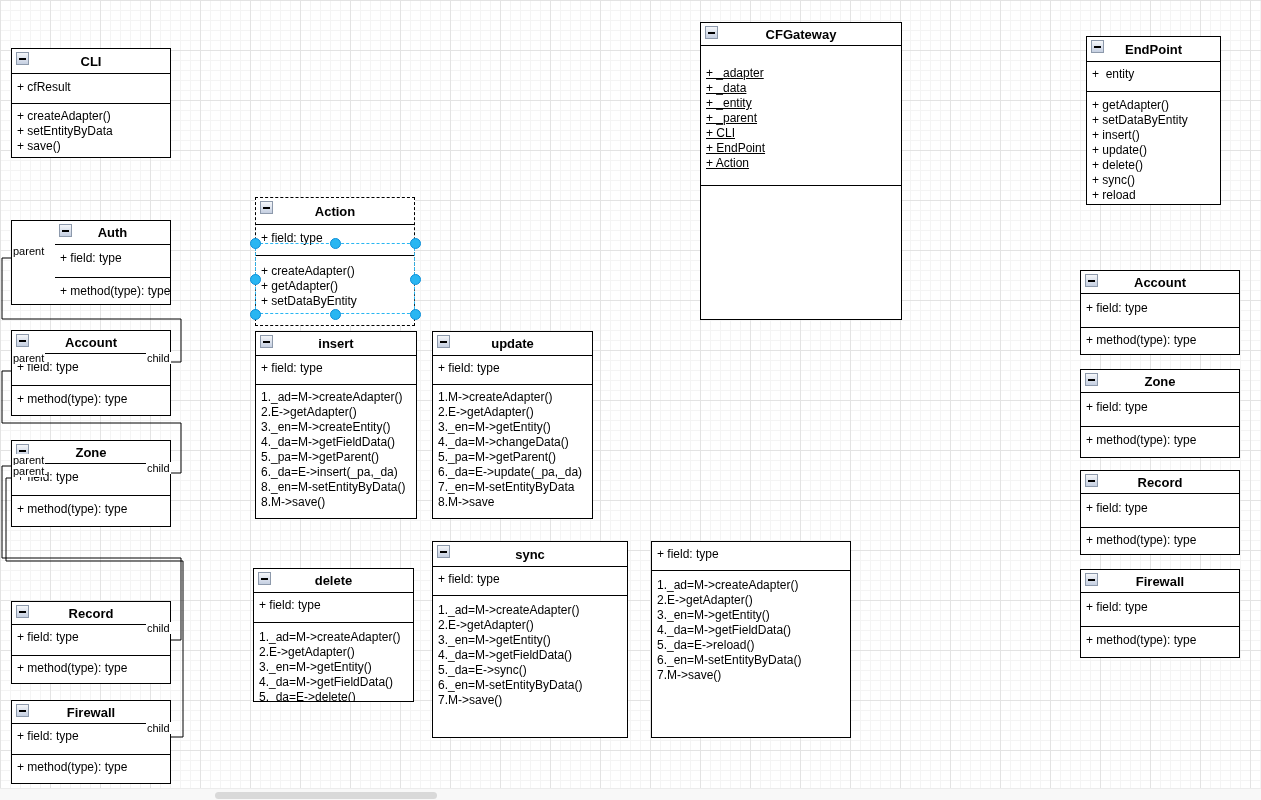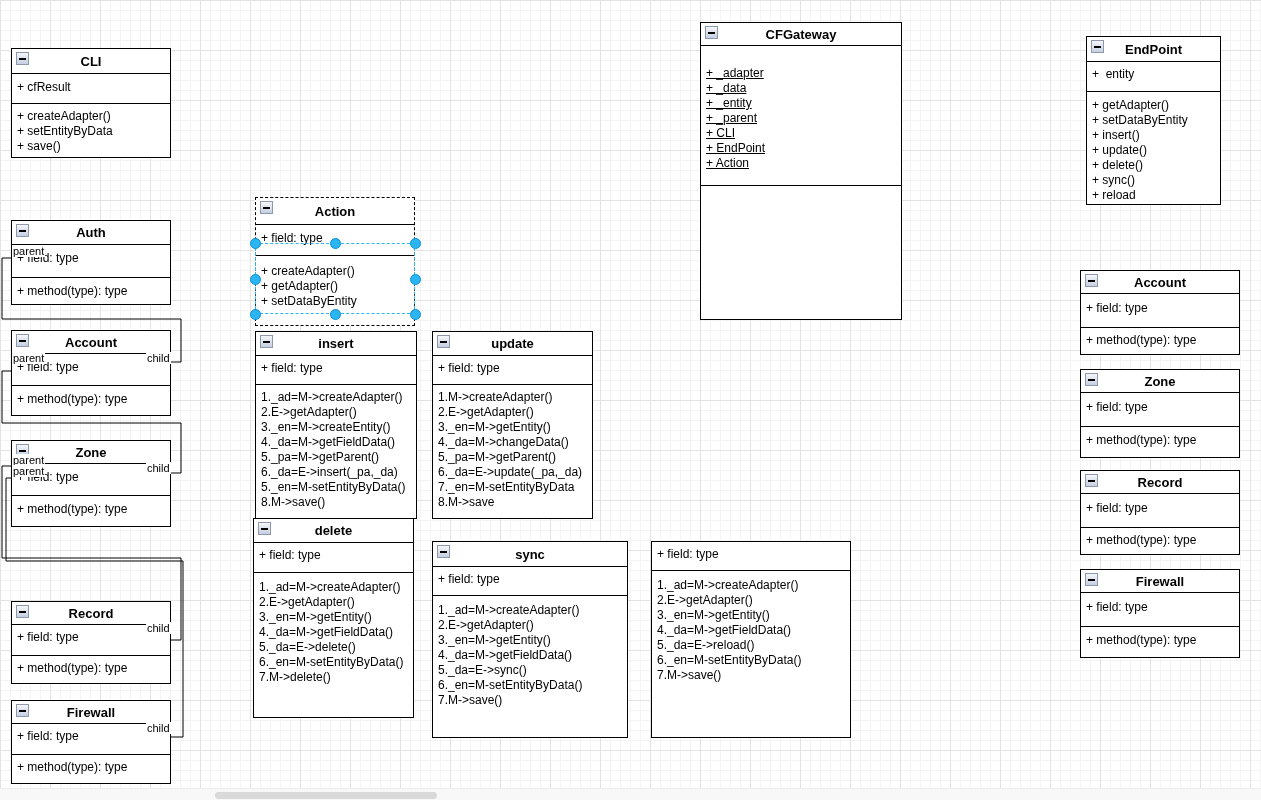--- a/index.html
+++ b/index.html
@@ -76,21 +76,21 @@
         </div>
         <div class="uml-attrs" style="height: 30px; padding-top: 6px;">
           <div class="row">+ cfResult</div>
         </div>
         <div class="uml-methods" style="padding-top: 5px;">
           <div class="row">+ createAdapter()</div>
           <div class="row">+ setEntityByData</div>
           <div class="row">+ save()</div>
         </div>
       </div>
-      <div class="uml-box" style="left: 11px; top: 220px; width: 160px; height: 85px;">
+      <div class="uml-box" style="left: 11px; top: 220px; width: 160px; height: 85px; padding-left: 43px;">
         <div class="uml-title" style="height: 24px;">
           <span class="collapse">
             <span class="minus"></span>
           </span>
           <span>Auth</span>
         </div>
         <div class="uml-attrs" style="height: 33px; padding-top: 6px;">
           <div class="row">+ field: type</div>
         </div>
         <div class="uml-methods" style="padding-top: 6px;">
@@ -179,21 +179,21 @@
         <div class="uml-attrs" style="height: 29px; padding-top: 5px;">
           <div class="row">+ field: type</div>
         </div>
         <div class="uml-methods" style="padding-top: 5px;">
           <div class="row">1._ad=M-&gt;createAdapter()</div>
           <div class="row">2.E-&gt;getAdapter()</div>
           <div class="row">3._en=M-&gt;createEntity()</div>
           <div class="row">4._da=M-&gt;getFieldData()</div>
           <div class="row">5._pa=M-&gt;getParent()</div>
           <div class="row">6._da=E-&gt;insert(_pa,_da)</div>
-          <div class="row">5._en=M-setEntityByData()</div>
+          <div class="row">8._en=M-setEntityByData()</div>
           <div class="row">8.M-&gt;save()</div>
         </div>
       </div>
       <div class="uml-box" style="left: 432px; top: 331px; width: 161px; height: 188px;">
         <div class="uml-title" style="height: 24px;">
           <span class="collapse">
             <span class="minus"></span>
           </span>
           <span>update</span>
         </div>
@@ -204,21 +204,21 @@
           <div class="row">1.M-&gt;createAdapter()</div>
           <div class="row">2.E-&gt;getAdapter()</div>
           <div class="row">3._en=M-&gt;getEntity()</div>
           <div class="row">4._da=M-&gt;changeData()</div>
           <div class="row">5._pa=M-&gt;getParent()</div>
           <div class="row">6._da=E-&gt;update(_pa,_da)</div>
           <div class="row">7._en=M-setEntityByData</div>
           <div class="row">8.M-&gt;save</div>
         </div>
       </div>
-      <div class="uml-box" style="left: 253px; top: 518px; width: 161px; height: 200px;">
+      <div class="uml-box" style="left: 253px; top: 568px; width: 161px; height: 134px;">
         <div class="uml-title" style="height: 24px;">
           <span class="collapse">
             <span class="minus"></span>
           </span>
           <span>delete</span>
         </div>
         <div class="uml-attrs" style="height: 30px; padding-top: 5px;">
           <div class="row">+ field: type</div>
         </div>
         <div class="uml-methods" style="padding-top: 7px;">

